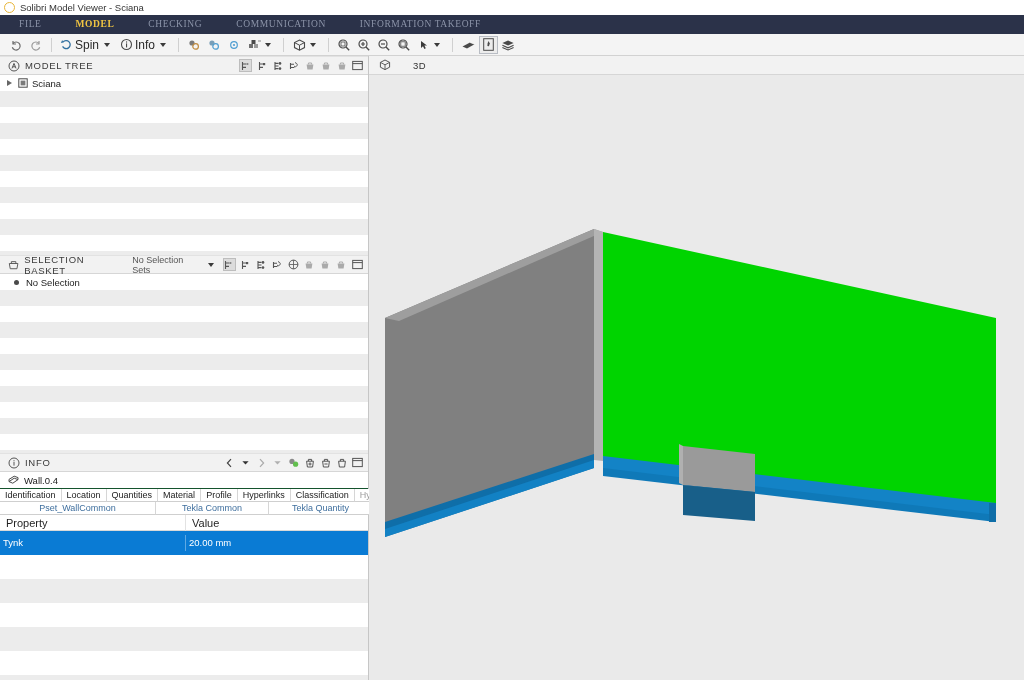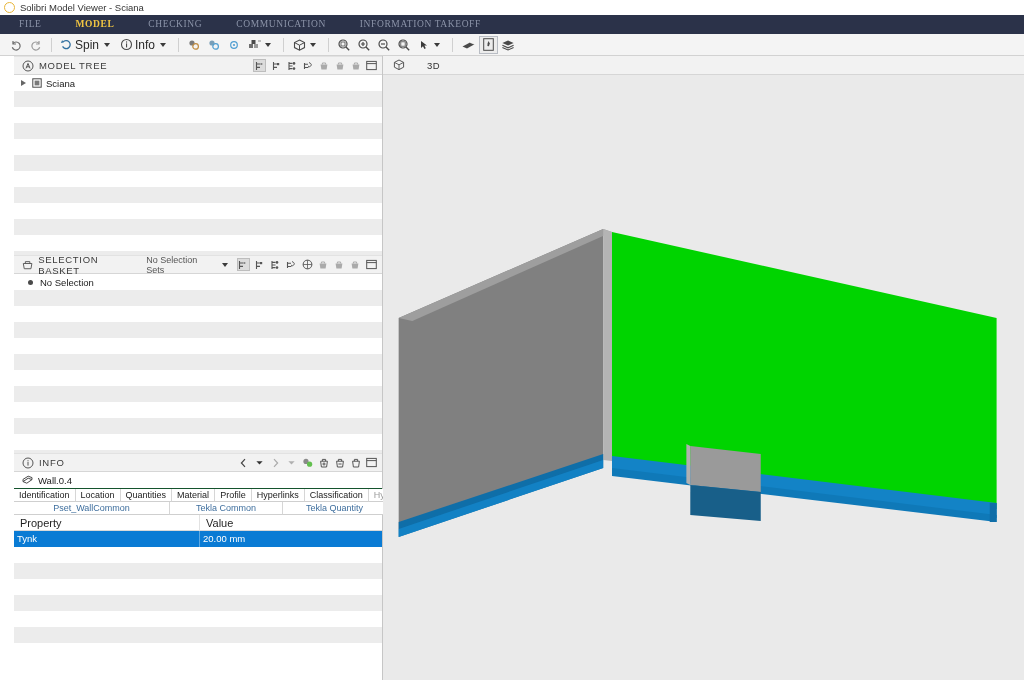--- a/index.html
+++ b/index.html
@@ -76,21 +76,21 @@
   .caret {
     width: 0; height: 0;
     border-left: 3.5px solid transparent;
     border-right: 3.5px solid transparent;
     border-top: 4px solid #3b3b3b;
     margin: 0 4px 0 3px;
   }
   svg { display: block; }
 
   
-  .body { position: absolute; top: 56px; left: 0; right: 0; bottom: 0; display: flex; padding-left: 14px; }
+  .body { position: absolute; top: 56px; left: 0; right: 0; bottom: 0; display: flex; }
   .left-col {
     width: 369px;
     background: #ffffff;
     border-right: 1px solid #c6c6c6;
     display: flex;
     flex-direction: column;
   }
   .right-col { flex: 1; background: #ffffff; display: flex; flex-direction: column; }
 
   
@@ -170,21 +170,21 @@
   
   .propgrid { flex: 1; display: flex; flex-direction: column; min-height: 0; background:#fff; }
   .pg-head {
     display: flex; height: 16px; align-items: center;
     border-bottom: 1px solid #d9d9d9;
     font-size: 11px; color: #1f1f1f; background: #fff;
   }
   .pg-head .c1 { width: 186px; padding-left: 6px; border-right: 1px solid #e2e2e2; line-height:16px;}
   .pg-head .c2 { flex: 1; padding-left: 6px; line-height:16px;}
   .pg-rows { flex: 1; overflow: hidden; }
-  .pg-row { display: flex; height: 16px; align-items: center; font-size: 9.5px; }
+  .pg-row { display: flex; height: 24px; align-items: center; font-size: 9.5px; }
   .pg-row .c1 { width: 186px; padding-left: 3px; border-right: 1px solid rgba(255,255,255,.35); line-height:16px;}
   .pg-row .c2 { flex: 1; padding-left: 3px; line-height:16px;}
   .pg-row.sel { background: #0a7bd4; color: #fff; }
   .pg-row.alt { background: #ececec; }
 
   
   .view-head {
     height: 19px; background: #f2f2f2; border-bottom: 1px solid #d6d6d6;
     display: flex; align-items: center; gap: 5px; padding-left: 10px;
   }

